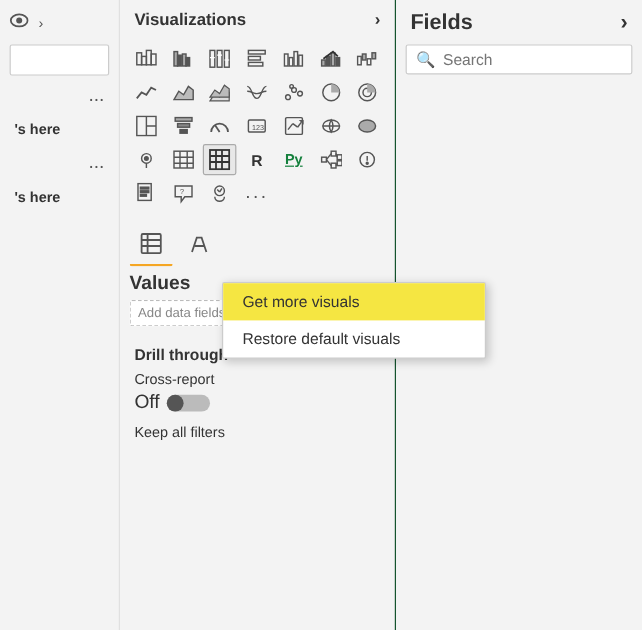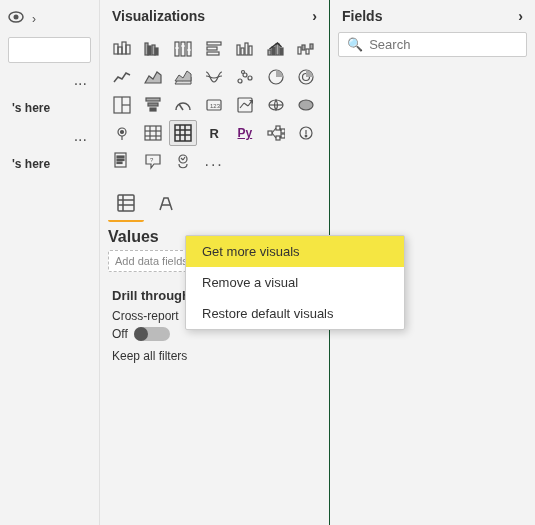--- a/index.html
+++ b/index.html
@@ -179,21 +179,21 @@
     }
 
     .viz-toggle {
       display: flex;
       align-items: center;
       gap: 6px;
       margin-bottom: 8px;
     }
 
     .toggle-label {
-      font-size: 12px;
+      font-size: 16px;
       color: #333;
     }
 
     .toggle-track {
       width: 36px;
       height: 14px;
       background: #bbb;
       border-radius: 7px;
       position: relative;
       cursor: pointer;
@@ -246,21 +246,21 @@
       display: flex;
       flex-direction: column;
       padding: 0;
     }
 
     .fields-header {
       display: flex;
       align-items: center;
       justify-content: space-between;
       padding: 8px 12px;
-      font-size: 14px;
+      font-size: 18px;
       font-weight: 600;
       color: #333;
     }
 
     .fields-search {
       margin: 0 8px 8px 8px;
       display: flex;
       align-items: center;
       background: white;
       border: 1px solid #ccc;
@@ -484,21 +484,21 @@
           <line x1="1" y1="6" x2="17" y2="6"></line>
           <line x1="1" y1="11" x2="17" y2="11"></line>
           <line x1="6" y1="1" x2="6" y2="17"></line>
           <line x1="11" y1="1" x2="11" y2="17"></line>
         </svg>
     </div>
     <div class="viz-icon-cell">
       <span style="font-size:13px;font-weight:bold;color:#333;">R</span>
     </div>
     <div class="viz-icon-cell">
-      <span style="font-size:12px;font-weight:bold;color:#701a75;text-decoration:underline;">Py</span>
+      <span style="font-size:12px;font-weight:bold;color:#15803d;text-decoration:underline;">Py</span>
     </div>
     <div class="viz-icon-cell">
       <svg viewBox="0 0 18 18" fill="none" stroke="#555" stroke-width="1.2">
           <rect x="1" y="7" width="4" height="4"></rect>
           <rect x="9" y="2" width="4" height="4"></rect>
           <rect x="9" y="12" width="4" height="4"></rect>
           <rect x="14" y="5" width="4" height="4"></rect>
           <rect x="14" y="10" width="4" height="4"></rect>
           <line x1="5" y1="9" x2="9" y2="4"></line>
           <line x1="5" y1="9" x2="9" y2="14"></line>
@@ -569,21 +569,20 @@
       <span class="toggle-label">Off</span>
       <div class="toggle-track">
         <div class="toggle-thumb"></div>
       </div>
     </div>
     <div class="viz-keep-filters">Keep all filters</div>
   </div>
 
   <div class="context-menu">
     <div class="context-menu-item highlighted">Get more visuals</div>
-    <div class="context-menu-item">Remove a visual</div>
     <div class="context-menu-item">Restore default visuals</div>
   </div>
 </div>
 
 <div class="fields-panel">
   <div class="fields-header">
     <span>Fields</span>
     <span>›</span>
   </div>
   <div class="fields-search">

